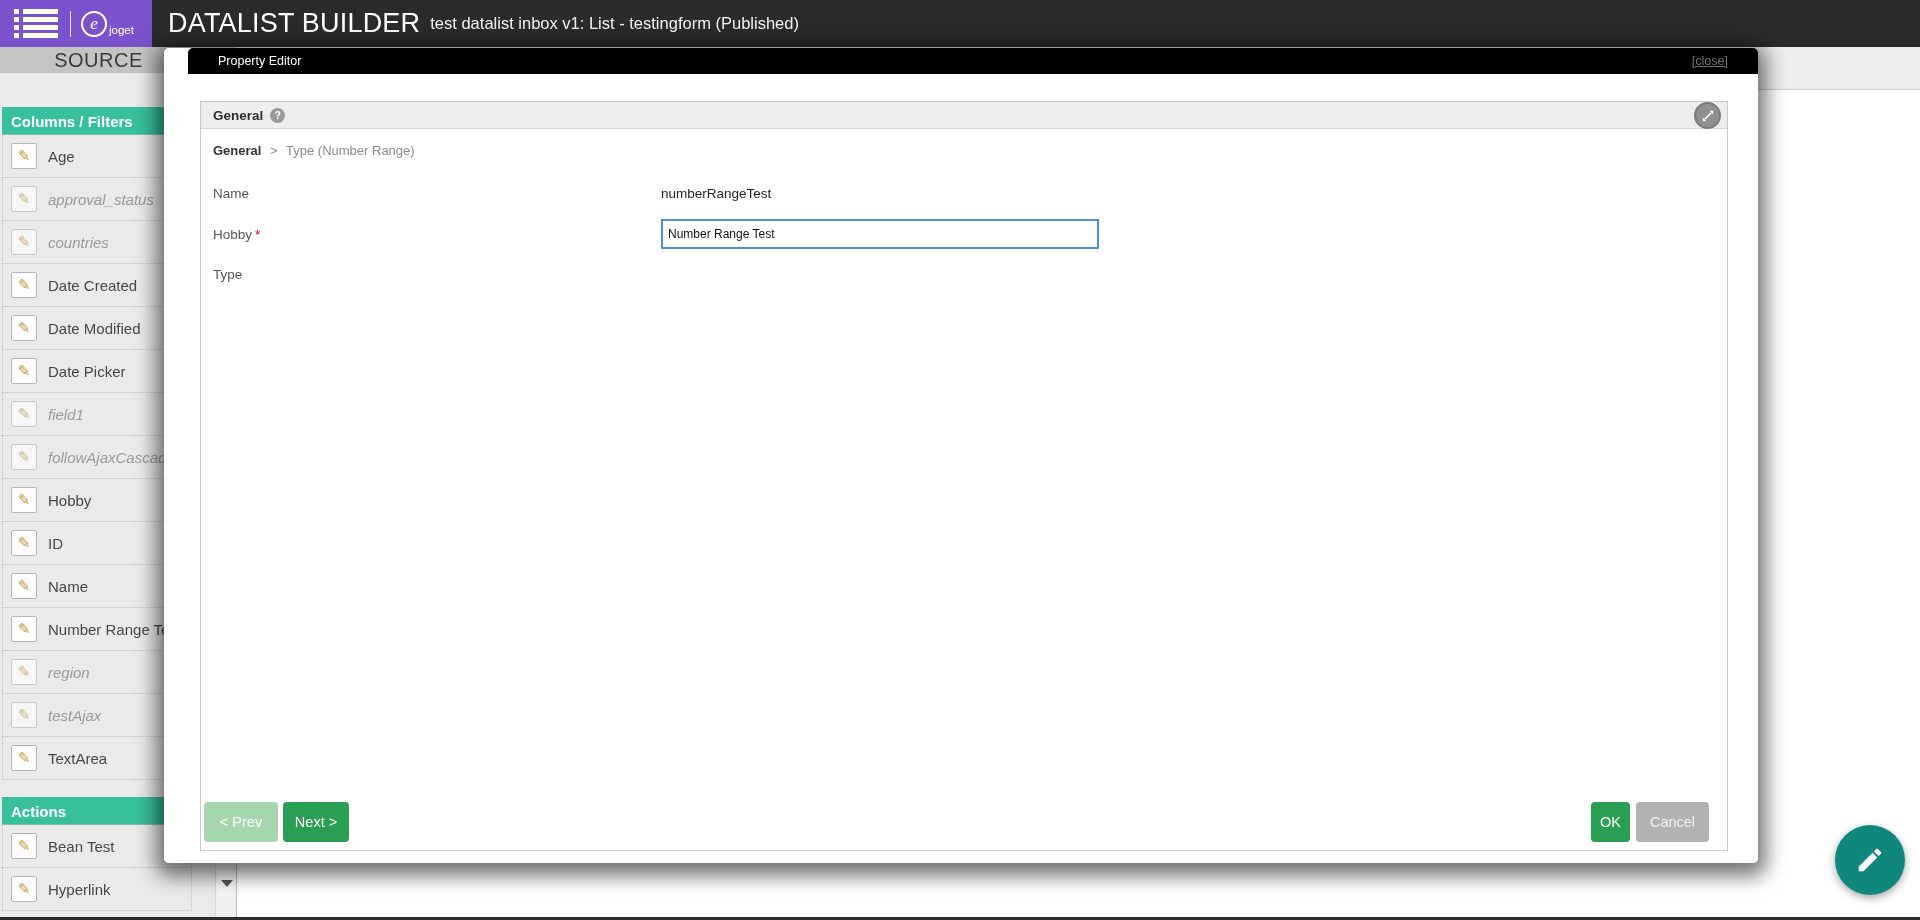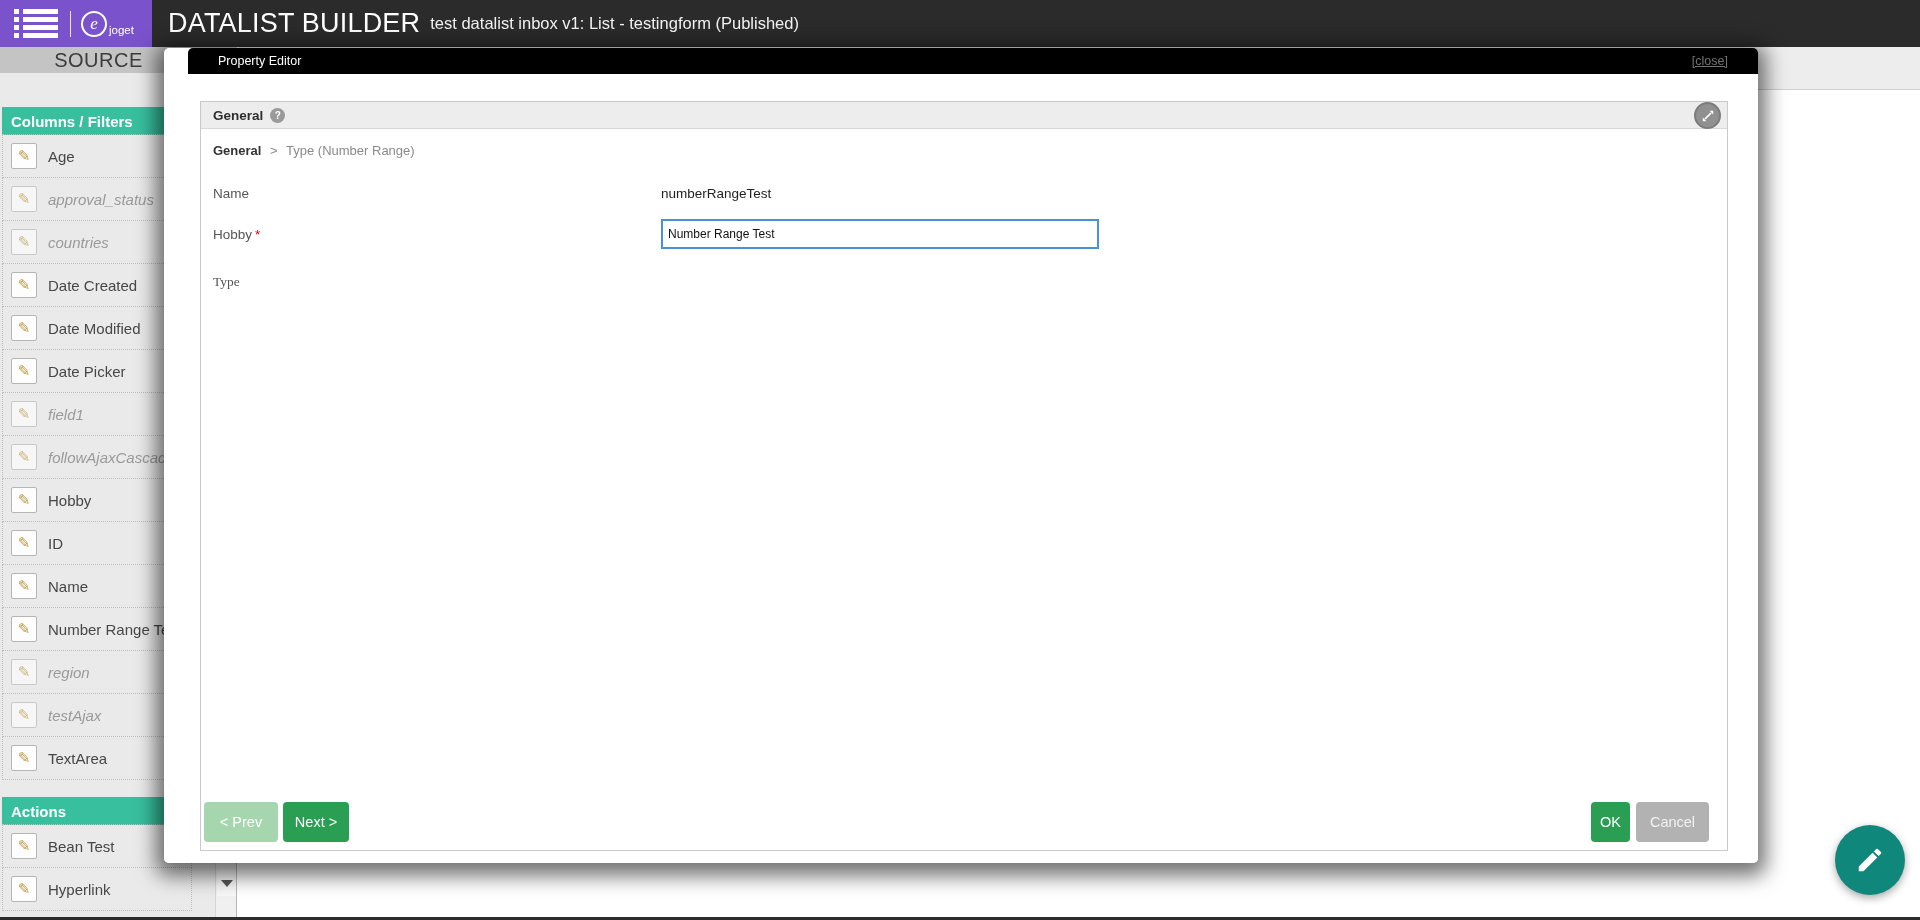--- a/index.html
+++ b/index.html
@@ -92,21 +92,21 @@
   .breadcrumb .bc-sep { margin:0 5px; }
 
   .form-area { padding-left:12px; }
   .f-row { display:flex; align-items:center; }
   .f-label { width:448px; font-size:13.5px; color:#555; flex:0 0 448px; }
   .f-label .req { color:#cc0000; margin-left:3px; }
   .f-value { font-size:13.5px; color:#222; }
   .row-name { margin-top:26px; height:18px; }
   .row-url  { margin-top:22px; height:18px; }
   .row-label { margin-top:17px; height:30px; }
-  .row-type  { margin-top:17px; height:32px;font-family:Liberation Serif, serif; }
+  .row-type  { margin-top:9px; height:32px; }
   .text-input { width:438px; height:30px; border:2px solid #4a90d9; font-size:12px;
     color:#111; padding:0 5px; outline:none; font-family:"Liberation Sans", sans-serif; }
   .select2 { width:569px; height:30px; border:1px solid #a8a8a8; border-radius:4px;
     background:#fff; display:flex; align-items:center; padding:0 10px 0 12px; cursor:pointer; }
   .select2 .sel-text { flex:1; font-size:13.5px; color:#444; }
   .sel-clear { color:#777; font-size:14px; font-weight:bold; margin-right:16px; cursor:pointer;
     line-height:1; }
   .sel-arrow { width:0; height:0; border-left:5px solid transparent;
     border-right:5px solid transparent; border-top:6px solid #888; cursor:pointer; }
 

